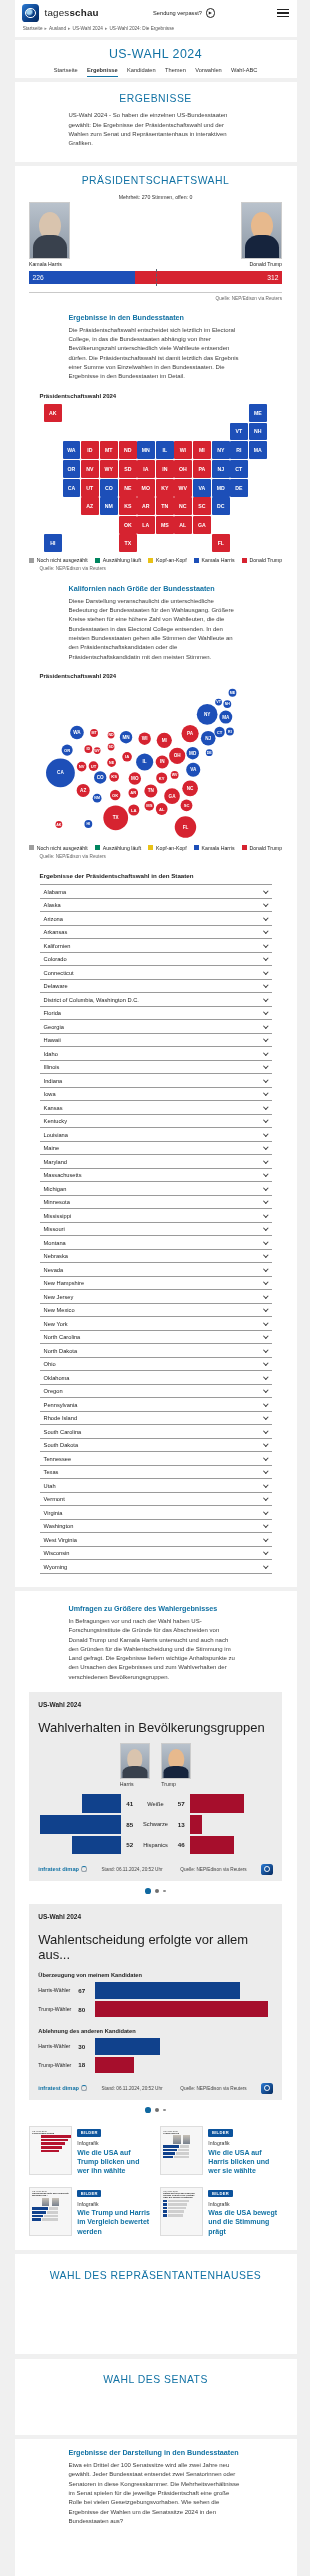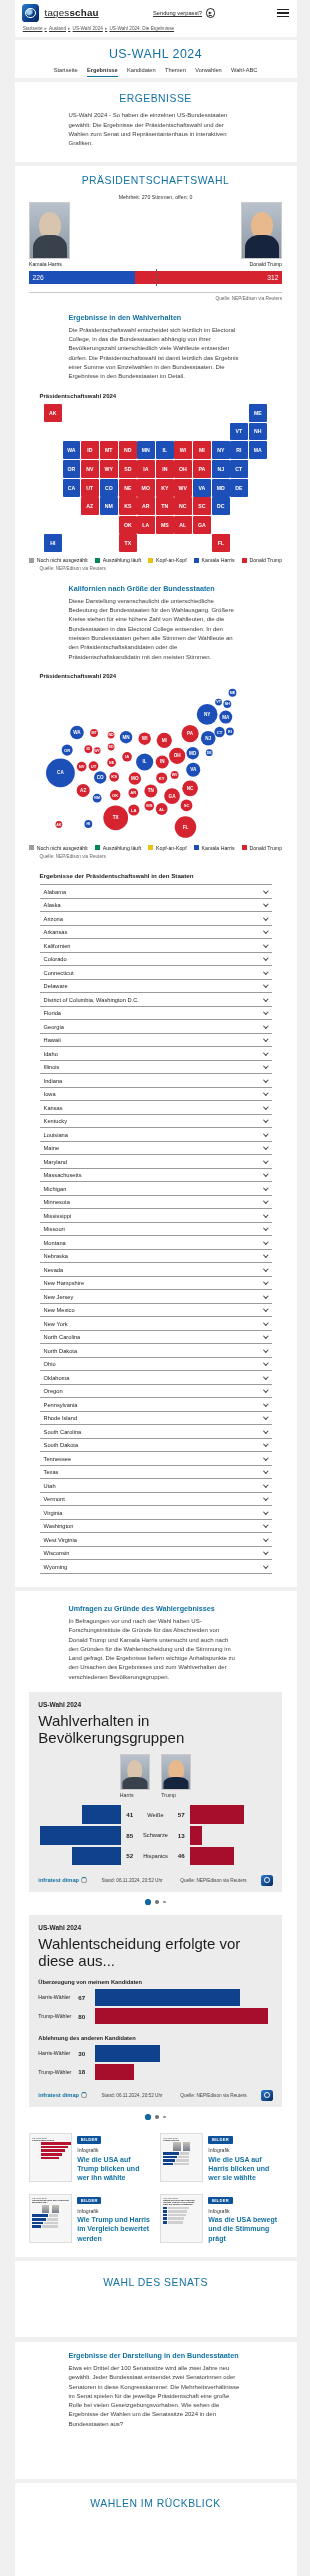--- a/index.html
+++ b/index.html
@@ -2,21 +2,21 @@
 <html style="font-size:8.3px"><head>
 <meta charset="utf-8">
 <style>
   * { margin:0; padding:0; box-sizing:border-box; }
   html,body { background:#f0f0f0; font-family:"Liberation Sans", sans-serif; color:#333; }
   .page { width:311px; margin:0 auto; }
   .col { width:282px; margin:0 auto; }
   .box { background:#fff; margin-bottom:4.1px; }
 
   
-  .hdr { padding:4.1px 7.2px 2.1px;text-decoration:underline; }
+  .hdr { padding:4.1px 7.2px 2.1px; }
   .hdr-top { display:flex; align-items:center; }
   .logo-sq { width:17.6px; height:17.6px; border-radius:3.6px;
     background:linear-gradient(135deg,#2b7bd4 0%,#0a3e86 60%,#062a5e 100%);
     display:flex; align-items:center; justify-content:center; }
   .logo-ring { width:10.4px; height:10.4px; border:1.6px solid #fff; border-radius:50%;
     background:radial-gradient(circle at 35% 35%, #9fd0f0 0 30%, #0a3e86 55%); }
   .brand { font-size:9.8px; margin-left:5.2px; color:#1d1d1d; letter-spacing:0.2px; }
   .brand b { font-weight:bold; }
   .watch { margin-left:auto; margin-right:62px; display:flex; align-items:center; gap:3.6px; font-size:5.7px; color:#222; }
   .play { width:9.3px; height:9.3px; border:0.8px solid #222; border-radius:50%; display:flex; align-items:center; justify-content:center; font-size:4.1px; color:#222; }
@@ -78,21 +78,21 @@
   .acc-head { font-size:6.2px; font-weight:bold; color:#222; margin:13.5px 25px 5.2px; }
   .accordion { margin:0 25px; border-bottom:0.5px solid #9a9a9a; }
   .acc-row { display:flex; align-items:center; justify-content:space-between; height:13.5px; border-top:0.5px solid #9a9a9a; padding:0 4.1px; cursor:pointer; }
   .acc-row span { font-size:5.7px; color:#222; }
   .chev { width:3.6px; height:3.6px; border-right:0.9px solid #444; border-bottom:0.9px solid #444; transform:rotate(45deg); margin-top:-2.1px; }
 
   
   .umfragen { padding:12.4px 0 14.5px; }
   .gray-card { background:#ececec; margin:10.4px 14.5px 0; padding:8.3px 9.3px 6.2px; }
   .card-kicker { font-size:6.5px; font-weight:bold; color:#1d1d1d; }
-  .card-title { font-size:15px; font-weight:400; color:#1d1d1d; margin-top:4px; }
+  .card-title { font-size:13px; font-weight:400; color:#1d1d1d; margin-top:12px; }
   .card-photos { display:flex; justify-content:center; gap:11.4px; margin-top:8.3px; }
   .cp { width:30px; }
   .cp .photo { width:30px; height:36px; }
   .cp .photo::before { width:15.5px; height:19.7px; top:5.2px; }
   .cp .photo::after { top:22px; width:25px; height:15.5px; }
   .cp-name { font-size:5.2px; margin-top:2.1px; }
   .demo-row { display:grid; grid-template-columns:1fr 17.6px 34px 17.6px 1fr; align-items:center; height:18.6px; margin-top:2.1px; }
   .demo-row .blue { background:#10418c; height:18.6px; margin-left:auto; }
   .demo-row .red { background:#a60e2c; height:18.6px; }
   .demo-row .num { font-size:6.2px; font-weight:bold; text-align:center; color:#1d1d1d; }
@@ -202,21 +202,21 @@
             <span>226</span>
           </div>
       <div class="r">
             <span>312</span>
           </div>
       <div class="marker"></div>
     </div>
     <div class="rule"></div>
     <div class="src-r">Quelle: NEP/Edison via Reuters</div>
 
-    <div class="sub-head">Ergebnisse in den Wahlverhalten</div>
+    <div class="sub-head">Ergebnisse in den Bundesstaaten</div>
     <p class="body-text">Die Präsidentschaftswahl entscheidet sich letztlich im Electoral College, in das die Bundesstaaten abhängig von ihrer Bevölkerungszahl unterschiedlich viele Wahlleute entsenden dürfen. Die Präsidentschaftswahl ist damit letztlich das Ergebnis einer Summe von Einzelwahlen in den Bundesstaaten. Die Ergebnisse in den Bundesstaaten im Detail.</p>
 
     <div class="chart-label">Präsidentschaftswahl 2024</div>
     <div class="tilemap" id="tilemap">
           <div class="tile" style="left: 0px; top: 0px; background: rgb(214, 35, 48);">AK</div>
           <div class="tile" style="left: 130px; top: 112px; background: rgb(214, 35, 48);">AL</div>
           <div class="tile" style="left: 93px; top: 93px; background: rgb(214, 35, 48);">AR</div>
           <div class="tile" style="left: 37px; top: 93px; background: rgb(214, 35, 48);">AZ</div>
           <div class="tile" style="left: 18.6px; top: 75px; background: rgb(29, 79, 184);">CA</div>
           <div class="tile" style="left: 56px; top: 75px; background: rgb(29, 79, 184);">CO</div>
@@ -723,21 +723,21 @@
             <i class="chev"></i>
           </div>
           <div class="acc-row">
             <span>Wyoming</span>
             <i class="chev"></i>
           </div>
         </div>
   </div>
 
   <div class="box umfragen">
-    <div class="sub-head">Umfragen zu Gründe des Wahlergebnisses</div>
+    <div class="sub-head">Umfragen zu Größere des Wahlergebnisses</div>
     <p class="body-text">In Befragungen vor und nach der Wahl haben US-Forschungsinstitute die Gründe für das Abschneiden von Donald Trump und Kamala Harris untersucht und auch nach den Gründen für die Wahlentscheidung und die Stimmung im Land gefragt. Die Ergebnisse liefern wichtige Anhaltspunkte zu den Ursachen des Ergebnisses und zum Wahlverhalten der verschiedenen Bevölkerungsgruppen.</p>
 
     <div class="gray-card">
       <div class="card-kicker">US-Wahl 2024</div>
       <div class="card-title">Wahlverhalten in Bevölkerungsgruppen</div>
       <div class="card-photos">
         <div class="cp">
               <div class="photo"></div>
               <div class="cp-name">Harris</div>
             </div>
@@ -794,21 +794,21 @@
       </div>
     </div>
     <div class="dots">
           <span class="dot1"></span>
           <span class="dot2"></span>
           <span class="dot3"></span>
         </div>
 
     <div class="gray-card">
       <div class="card-kicker">US-Wahl 2024</div>
-      <div class="card-title">Wahlentscheidung erfolgte vor diese aus...</div>
+      <div class="card-title">Wahlentscheidung erfolgte vor allem aus...</div>
       <div id="dec-groups" style="margin-top:3.1px;">
             <div class="dec-group">
               <div class="dec-glabel">Überzeugung von meinem Kandidaten</div>
               <div class="dec-row">
                 <span class="lbl">Harris-Wähler</span>
                 <span class="num">67</span>
                 <span class="barzone">
                   <span class="bar D" style="display: block; width: 81.7%;"></span>
                 </span>
               </div>
@@ -948,20 +948,23 @@
               <div class="mock-row">
                 <span class="b" style="width: 4.1px;"></span>
                 <span class="g" style="width: 14.5px;"></span>
               </div>
             </div>
             <div class="tz"><span class="badge">BILDER</span><div class="kick">Infografik</div><div class="title">Was die USA bewegt und die Stimmung prägt</div></div>
           </div>
         </div>
   </div>
 
+  <div class="box embed h194">
+    <div class="sec-title">WAHL DES REPRÄSENTANTENHAUSES</div>
+  </div>
 
   <div class="box embed h193">
     <div class="sec-title">WAHL DES SENATS</div>
   </div>
 
   <div class="box senatetext">
     <div class="sub-head">Ergebnisse der Darstellung in den Bundesstaaten</div>
     <p class="body-text">Etwa ein Drittel der 100 Senatssitze wird alle zwei Jahre neu gewählt. Jeder Bundesstaat entsendet zwei Senatorinnen oder Senatoren in diese Kongresskammer. Die Mehrheitsverhältnisse im Senat spielen für die jeweilige Präsidentschaft eine große Rolle bei vielen Gesetzgebungsvorhaben. Wie sehen die Ergebnisse der Wahlen um die Senatssitze 2024 in den Bundesstaaten aus?</p>
   </div>
 

